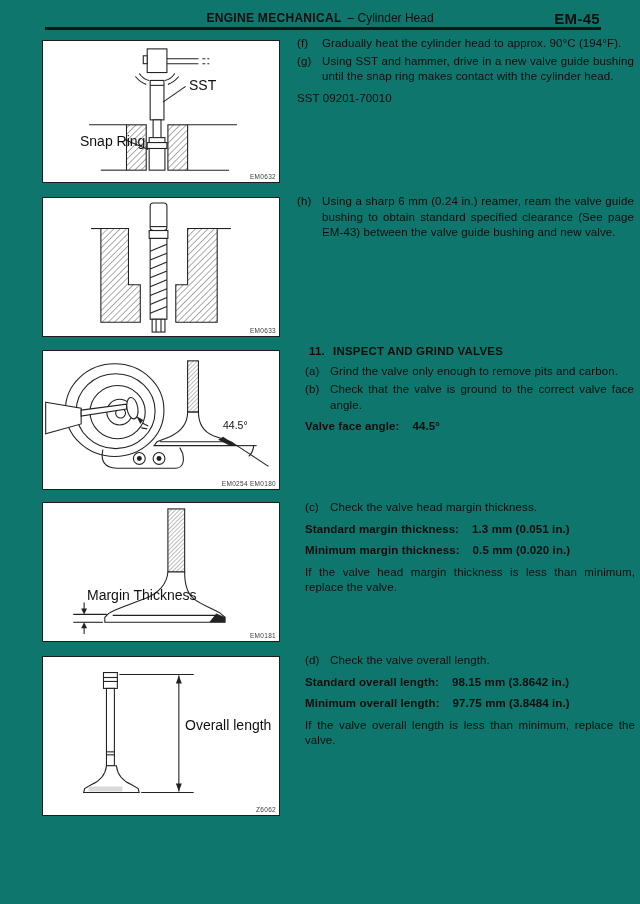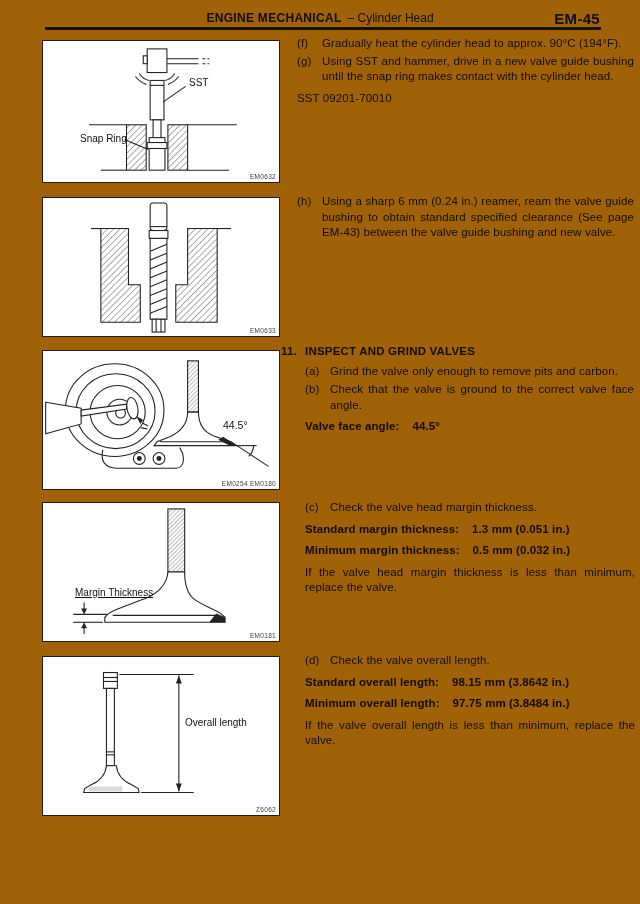--- a/index.html
+++ b/index.html
@@ -1,38 +1,38 @@
 <!DOCTYPE html>
 <html><head>
 <meta charset="utf-8">
 <style>
   html,body{margin:0;padding:0;background:#fff;}
   .page{
-    position:relative;width:640px;height:904px;background:#a16207;
+    position:relative;width:640px;height:904px;background:#0f766e;
     font-family:"Liberation Sans",sans-serif;color:#0e0e0e;overflow:hidden;
   }
   
   .hdr-title{position:absolute;top:11px;left:0;right:0;text-align:center;font-size:12px;white-space:nowrap;}
   .hdr-bold{font-weight:bold;letter-spacing:.3px;}
   .hdr-rest{font-weight:normal;margin-left:6px;}
   .hdr-page{position:absolute;top:10px;right:40px;font-weight:bold;font-size:15px;letter-spacing:.3px;}
   .hdr-rule{position:absolute;top:27px;left:45px;width:556px;height:3px;background:#141414;}
   
   .fig{position:absolute;left:42px;width:238px;border:1.6px solid #1d1d1d;background:#fff;box-sizing:border-box;}
   .fig svg{position:absolute;left:0;top:0;width:100%;height:100%;}
   .fig-code{position:absolute;right:3px;bottom:2px;font-size:6.5px;color:#3c3c3c;letter-spacing:.3px;}
-  .fig-label{position:absolute;font-size:10px;color:#101010;white-space:nowrap;}
+  .fig-label{position:absolute;font-size:14px;color:#101010;white-space:nowrap;}
   
   .tblock{position:absolute;font-size:11.5px;line-height:15.5px;color:#0d0d0d;letter-spacing:.1px;}
   .step{display:flex;margin-bottom:2px;}
   .step .marker{flex:0 0 25px;}
   .step .text{flex:1;text-align:justify;}
   .sst-line{margin-top:6px;}
   .sec-head{display:flex;font-weight:bold;margin-bottom:4px;letter-spacing:.2px;}
-  .sec-head .num{flex:0 0 24px;}
+  .sec-head .num{flex:0 0 24px;margin-left:28px;}
   .sec-body{margin-left:24px;}
   .sec-body .step{margin-top:3px;}
   .spec{font-weight:bold;margin-top:6px;}
   .spec .value{margin-left:13px;}
   .note{text-align:justify;margin-top:6px;}
   .stroke{fill:none;stroke:#222;stroke-width:1.1;}
   .fillw{fill:#fff;stroke:#222;stroke-width:1.1;}
 </style>
 </head>
 <body>
@@ -176,21 +176,21 @@
       <polygon points="184,116 184,121 168,121 175,112" fill="#222"></polygon>
 
       <line class="stroke" x1="30" y1="113" x2="64" y2="113"></line>
       <line class="stroke" x1="30" y1="121" x2="60" y2="121"></line>
 
       <line class="stroke" x1="41" y1="101" x2="41" y2="108"></line>
       <polygon points="38,107 44,107 41,113" fill="#222"></polygon>
       <line class="stroke" x1="41" y1="133" x2="41" y2="126"></line>
       <polygon points="38,127 44,127 41,121" fill="#222"></polygon>
     </svg>
-    <div class="fig-label" style="left:32px;top:84px;text-decoration:underline;">Margin Thickness</div>
+    <div class="fig-label" style="left:44px;top:84px;">Margin Thickness</div>
     <div class="fig-code">EM0181</div>
   </div>
 
   <div class="fig" style="top:656px;height:160px;">
     <svg viewBox="0 0 238 144">
 
       <rect class="fillw" x="61" y="8" width="14" height="16"></rect>
       <line class="stroke" x1="61" y1="13" x2="75" y2="13"></line>
       <line class="stroke" x1="61" y1="17" x2="75" y2="17"></line>
       <rect class="fillw" x="64" y="24" width="8" height="78"></rect>
@@ -251,21 +251,21 @@
 
   <div class="tblock" style="left:305px;top:500px;width:330px;">
     <div class="step">
       <span class="marker">(c)</span>
       <span class="text">Check the valve head margin thickness.</span>
     </div>
     <div class="spec">
       <span>Standard margin thickness:</span><span class="value">1.3 mm (0.051 in.)</span>
     </div>
     <div class="spec">
-      <span>Minimum margin thickness:</span><span class="value">0.5 mm (0.032 in.)</span>
+      <span>Minimum margin thickness:</span><span class="value">0.5 mm (0.020 in.)</span>
     </div>
     <div class="note">If the valve head margin thickness is less than minimum, replace the valve.</div>
   </div>
 
   <div class="tblock" style="left:305px;top:653px;width:330px;">
     <div class="step">
       <span class="marker">(d)</span>
       <span class="text">Check the valve overall length.</span>
     </div>
     <div class="spec">

